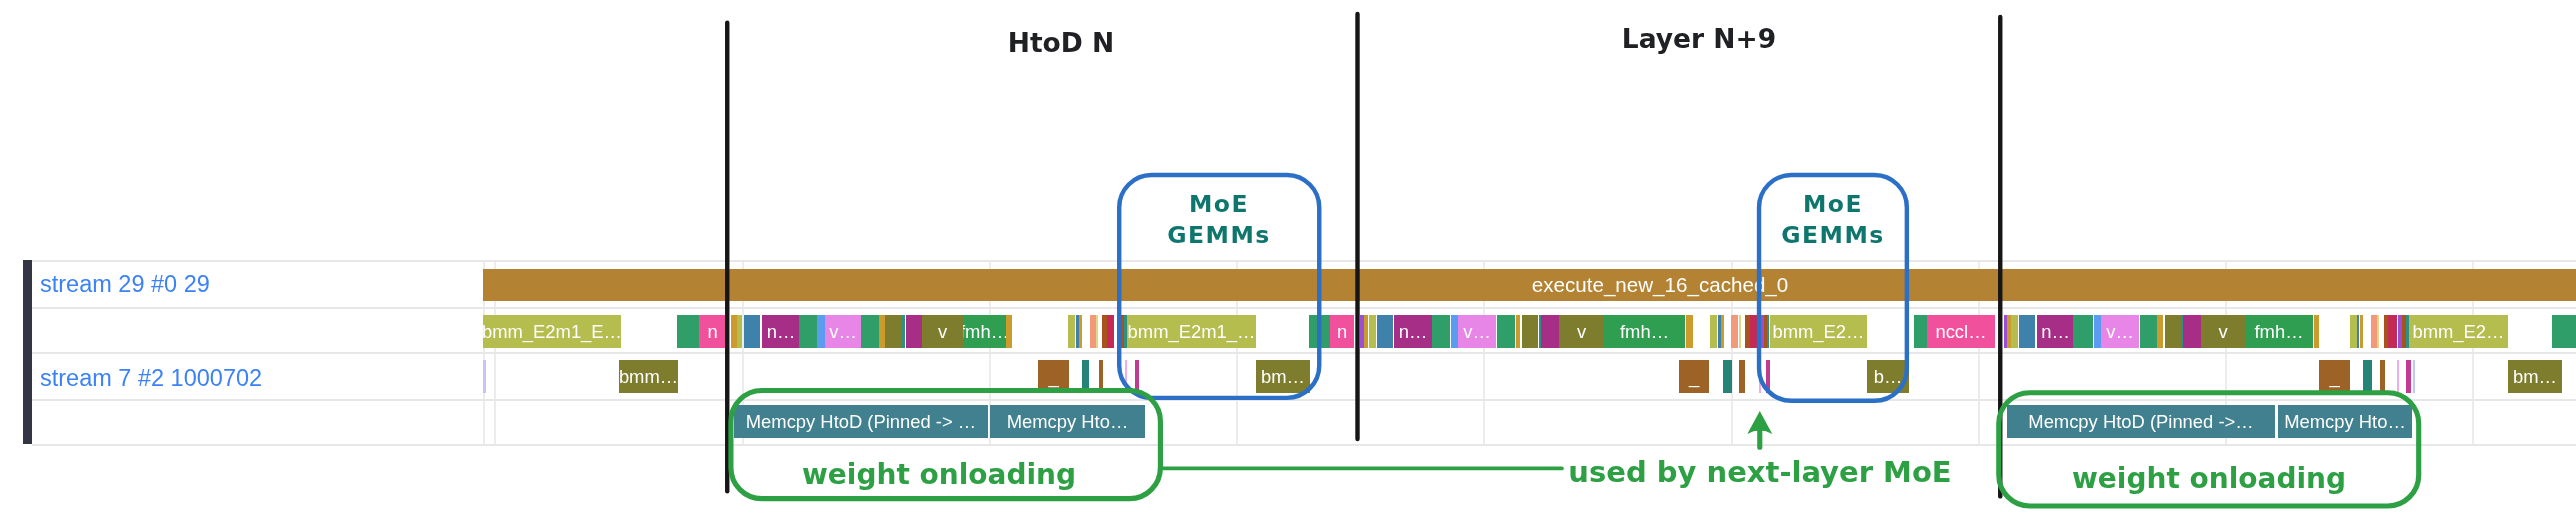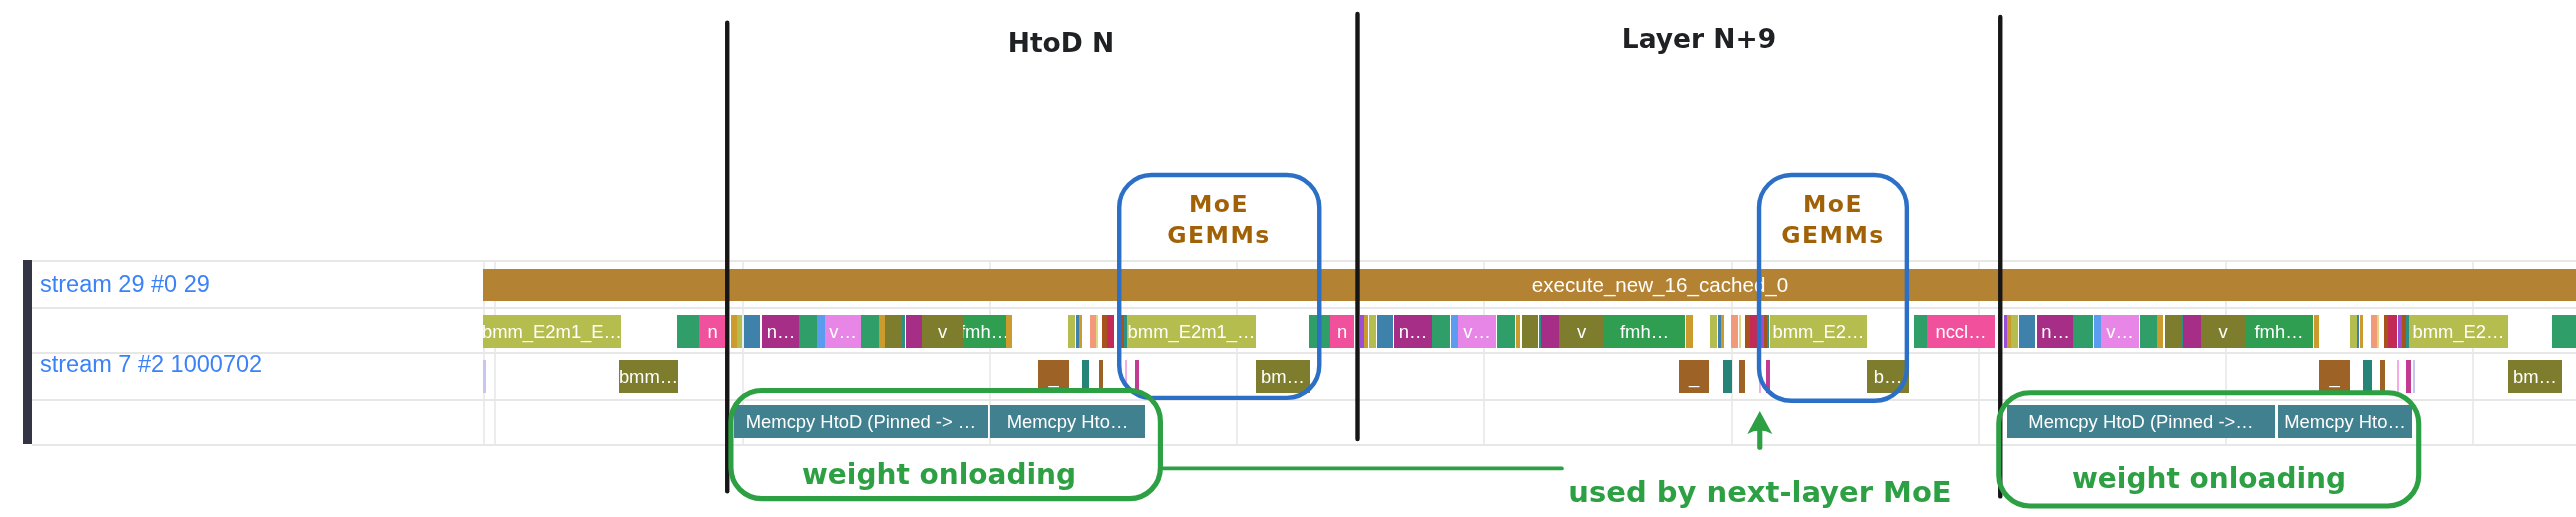--- a/index.html
+++ b/index.html
@@ -8,32 +8,32 @@
   .sidebar-bar { position: absolute; background: #333544; }
   .track-label { position: absolute; color: #3b82f6; font-size: 23.5px; white-space: nowrap; transform: translateY(-50%); }
   .sep { position: absolute; height: 1.5px; background: #e7e7e7; }
   .grid { position: absolute; width: 1.5px; background: #ececec; }
   .slice { position: absolute; display: flex; align-items: center; justify-content: center; overflow: hidden; }
   .slice span { color: #ffffff; font-size: 18.4px; white-space: nowrap; }
   .abs-label { position: absolute; color: #ffffff; font-size: 20.6px; white-space: nowrap; transform: translate(-50%, -50%); }
   svg.annot { position: absolute; left: 0; top: 0; pointer-events: none; }
   .hand { position: absolute; transform: translate(-50%, -50%); white-space: nowrap; font-family: "DejaVu Sans", sans-serif; }
   .hand.black { color: #202124; font-size: 26.5px; font-weight: bold; letter-spacing: 0px; }
-  .hand.blue  { color: #a16207; font-size: 23.5px; font-weight: bold; letter-spacing: 1.5px; }
+  .hand.blue  { color: #0f766e; font-size: 23.5px; font-weight: bold; letter-spacing: 1.5px; }
   .hand.green { color: #2da044; font-size: 28px; font-weight: bold; letter-spacing: 0px; }
   .hand.green.small { font-size: 29px; }
 </style>
 </head>
 <body>
 
 <div id="app">
   <div class="sidebar-bar" style="left:23px; top:260px; width:8.8px; height:184px;"></div>
 
   <div class="track-label" style="left:40px; top:284px;">stream 29 #0 29</div>
-  <div class="track-label" style="left:40px; top:364px;">stream 7 #2 1000702</div>
+  <div class="track-label" style="left:40px; top:378px;">stream 7 #2 1000702</div>
 
   <div id="canvas">
       <div class="grid" style="left: 483px; top: 260px; height: 184px;"></div>
       <div class="grid" style="left: 494px; top: 260px; height: 184px;"></div>
       <div class="grid" style="left: 742px; top: 260px; height: 184px;"></div>
       <div class="grid" style="left: 989px; top: 260px; height: 184px;"></div>
       <div class="grid" style="left: 1236px; top: 260px; height: 184px;"></div>
       <div class="grid" style="left: 1483px; top: 260px; height: 184px;"></div>
       <div class="grid" style="left: 1731px; top: 260px; height: 184px;"></div>
       <div class="grid" style="left: 1978px; top: 260px; height: 184px;"></div>
@@ -236,15 +236,15 @@
   <div class="hand black" style="left:1061px; top:42px;">HtoD N</div>
   <div class="hand black" style="left:1699px; top:38px;">Layer N+9</div>
 
   <div class="hand blue" style="left:1219px; top:204px;">MoE</div>
   <div class="hand blue" style="left:1219px; top:235px;">GEMMs</div>
   <div class="hand blue" style="left:1833px; top:204px;">MoE</div>
   <div class="hand blue" style="left:1833px; top:235px;">GEMMs</div>
 
   <div class="hand green" style="left:939px; top:474px;">weight onloading</div>
   <div class="hand green" style="left:2209px; top:478px;">weight onloading</div>
-  <div class="hand green small" style="left:1760px; top:472px;margin-top:20px;">used by next-layer MoE</div>
+  <div class="hand green small" style="left:1760px; top:472px;">used by next-layer MoE</div>
 </div>
 
 
 </body></html>

